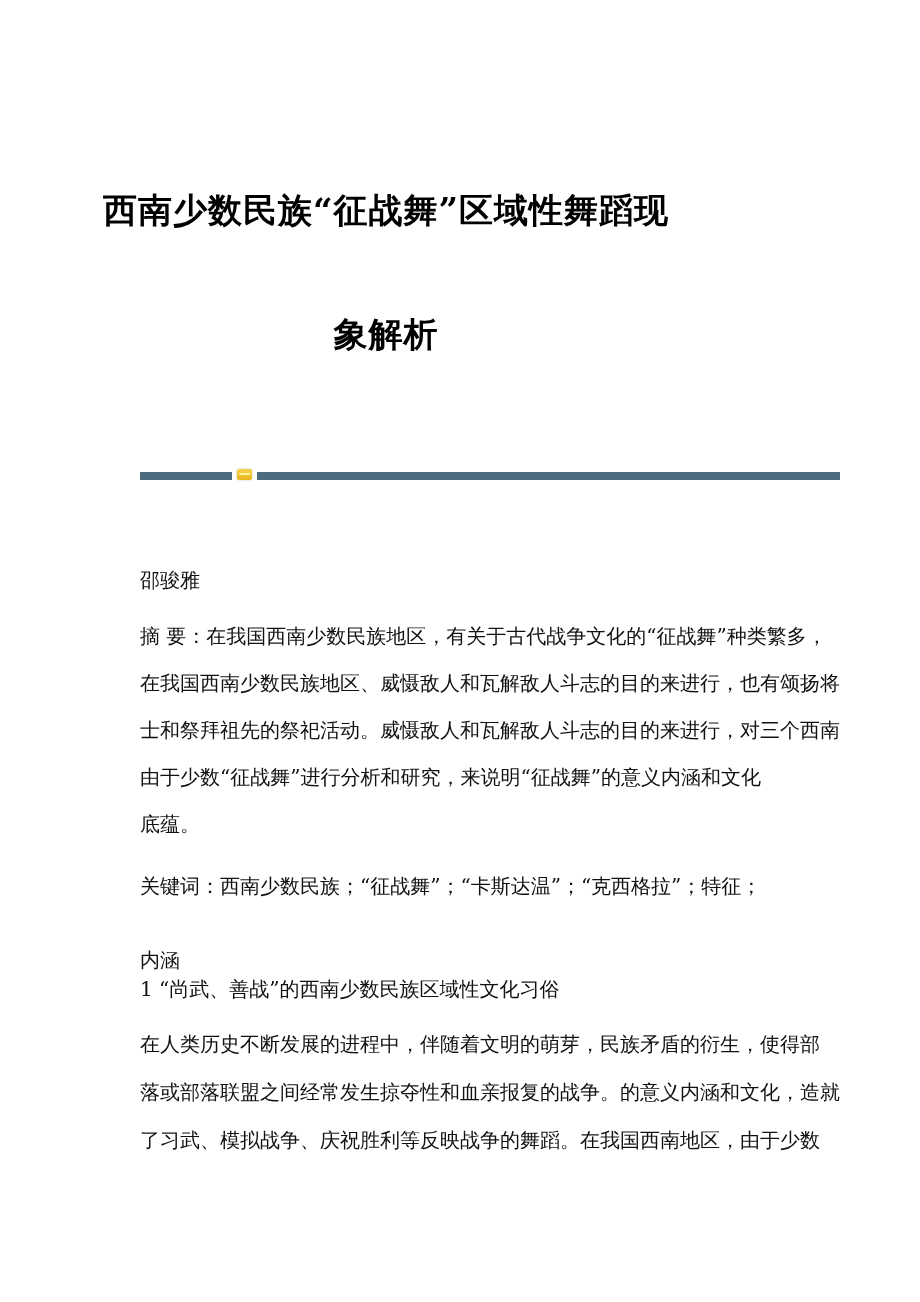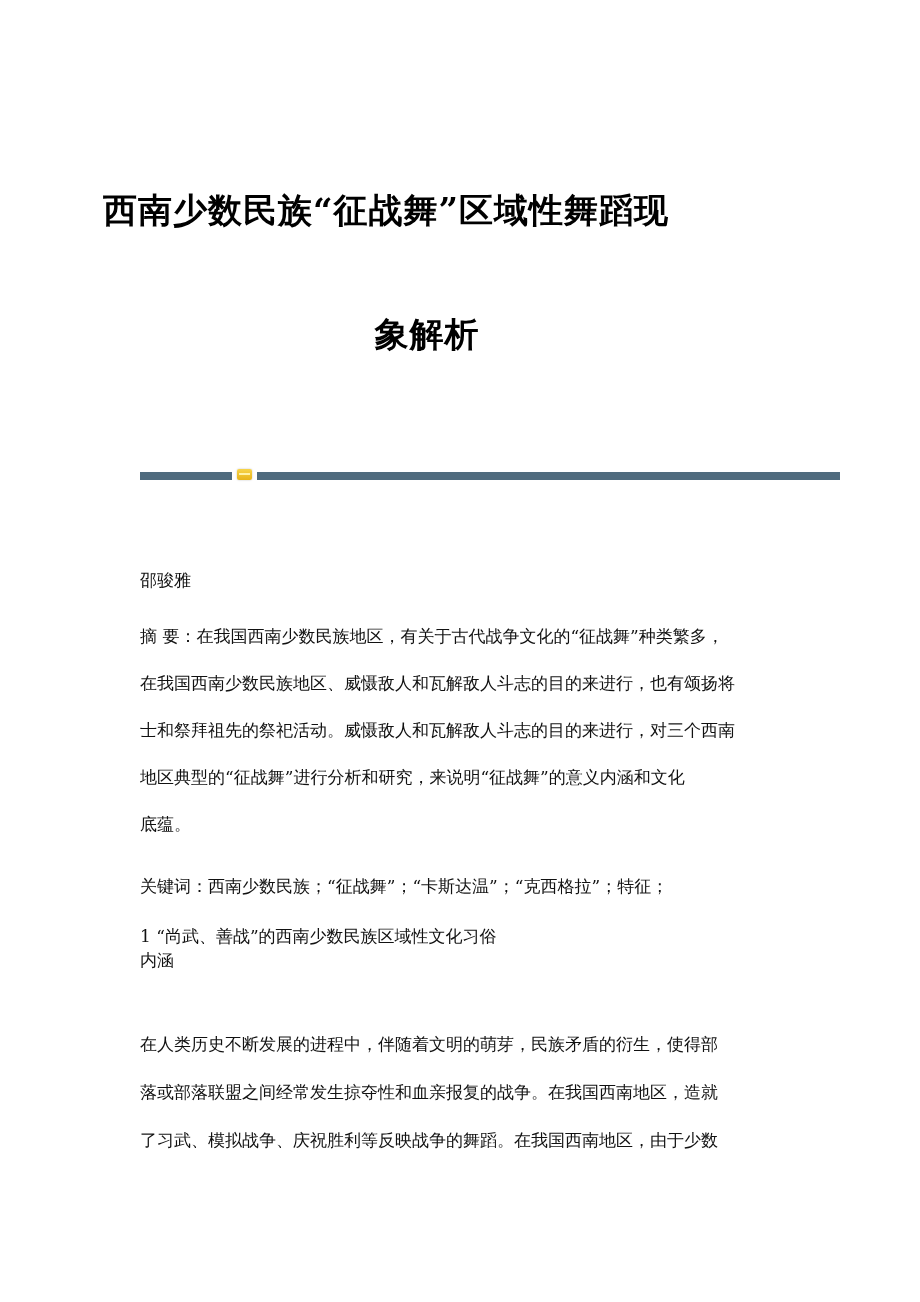--- a/index.html
+++ b/index.html
@@ -1,58 +1,58 @@
 <!DOCTYPE html>
 <html><head>
 <meta charset="utf-8">
 <style>
   html, body { margin:0; padding:0; background:#ffffff; }
   body { width:920px; height:1302px; position:relative; overflow:hidden;
          font-family:"DejaVu Serif","Liberation Serif",serif; color:#000; }
   .title { position:absolute; left:0; width:772px; text-align:center;
            font-size:34px; font-weight:bold; letter-spacing:1px; }
   .t1 { top:188px; }
-  .t2 { top:312px;padding-left:41px; }
+  .t2 { top:312px; }
   .divider { position:absolute; top:472px; height:8px; background:#4f6b7e; }
   .div-left { left:140px; width:92px; }
   .div-right { left:257px; width:583px; }
   .gem { position:absolute; left:237px; top:469px; width:15px; height:11px;
          background:linear-gradient(#f7d44a,#e8b41a); border-radius:2px;
          box-shadow:0 0 2px rgba(0,0,0,0.25); }
   .gem::after { content:""; position:absolute; left:2px; right:2px; top:4px; height:2px; background:#fff2a8; }
-  .line { position:absolute; left:140px; font-size:17px; line-height:20px; white-space:nowrap; color:#111; }
+  .line { position:absolute; left:140px; font-size:20px; line-height:20px; white-space:nowrap; color:#111; }
 </style>
 </head>
 <body>
 
 <div>
   <div class="title t1">西南少数民族“征战舞”区域性舞蹈现</div>
   <div class="title t2">象解析</div>
 
   <div>
     <div class="divider div-left"></div>
     <div class="gem"></div>
     <div class="divider div-right"></div>
   </div>
 
   <div class="line" style="top:570px">邵骏雅</div>
 
   <div>
     <div class="line" style="top:626px">摘  要：在我国西南少数民族地区，有关于古代战争文化的“征战舞”种类繁多，</div>
     <div class="line" style="top:673px">在我国西南少数民族地区、威慑敌人和瓦解敌人斗志的目的来进行，也有颂扬将</div>
     <div class="line" style="top:720px">士和祭拜祖先的祭祀活动。威慑敌人和瓦解敌人斗志的目的来进行，对三个西南</div>
-    <div class="line" style="top:767px">地区典型的“征战舞”进行分析和研究，来说明“征战舞”的意义内涵和文化</div>
+    <div class="line" style="top:767px">由于少数“征战舞”进行分析和研究，来说明“征战舞”的意义内涵和文化</div>
     <div class="line" style="top:814px">底蕴。</div>
   </div>
 
   <div>
     <div class="line" style="top:876px">关键词：西南少数民族；“征战舞”；“卡斯达温”；“克西格拉”；特征；</div>
     <div class="line" style="top:950px">内涵</div>
   </div>
 
-  <div class="line" style="top:926px">1 “尚武、善战”的西南少数民族区域性文化习俗</div>
+  <div class="line" style="top:979px">1 “尚武、善战”的西南少数民族区域性文化习俗</div>
 
   <div>
     <div class="line" style="top:1034px">在人类历史不断发展的进程中，伴随着文明的萌芽，民族矛盾的衍生，使得部</div>
-    <div class="line" style="top:1082px">落或部落联盟之间经常发生掠夺性和血亲报复的战争。在我国西南地区，造就</div>
+    <div class="line" style="top:1082px">落或部落联盟之间经常发生掠夺性和血亲报复的战争。的意义内涵和文化，造就</div>
     <div class="line" style="top:1130px">了习武、模拟战争、庆祝胜利等反映战争的舞蹈。在我国西南地区，由于少数</div>
   </div>
 </div>
 
 </body></html>

